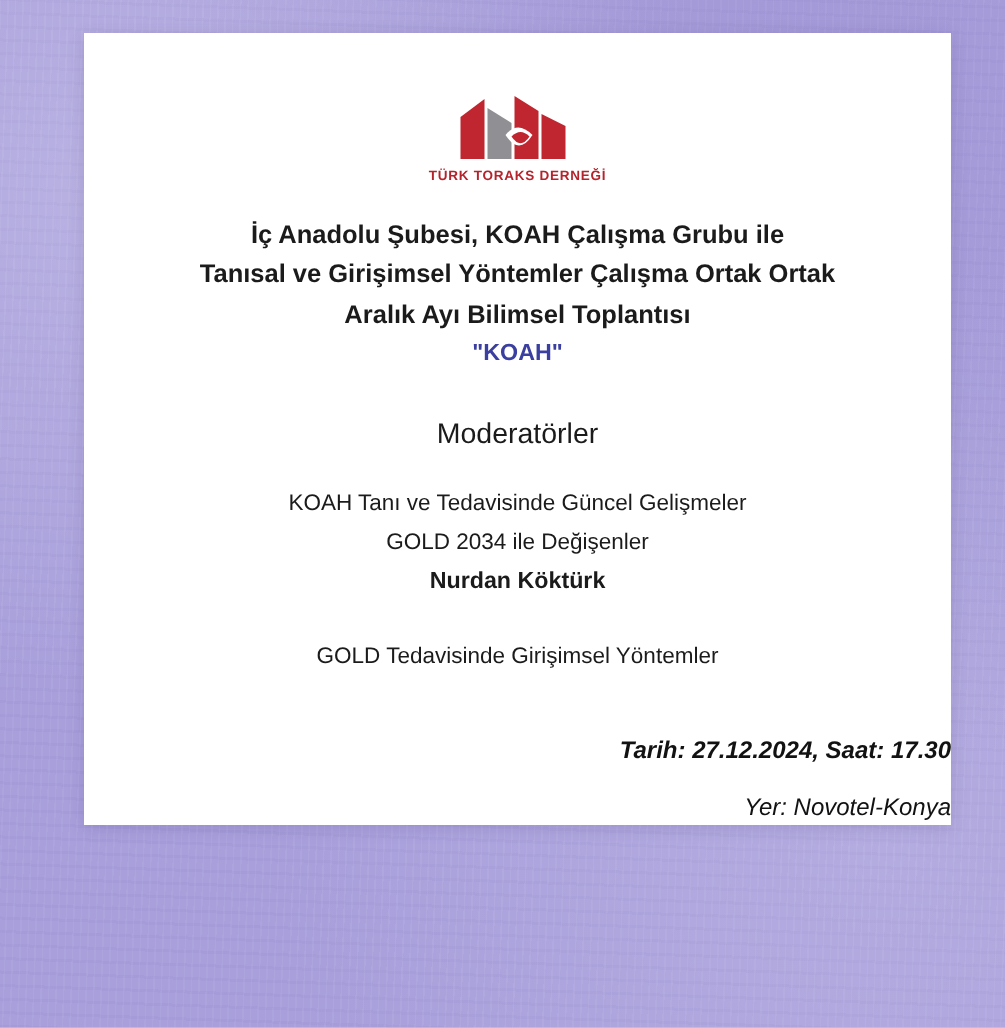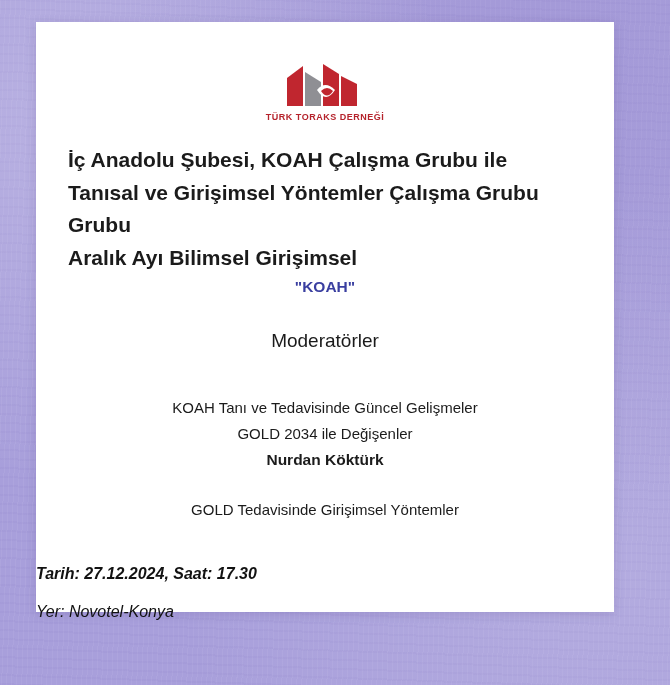--- a/index.html
+++ b/index.html
@@ -38,24 +38,24 @@
     inset: 0;
     background:
       radial-gradient(ellipse at 12% 18%, rgba(255,255,255,0.20), rgba(255,255,255,0) 45%),
       radial-gradient(ellipse at 88% 82%, rgba(255,255,255,0.14), rgba(255,255,255,0) 50%),
       radial-gradient(ellipse at 78% 10%, rgba(150,135,205,0.25), rgba(0,0,0,0) 55%);
     pointer-events: none;
   }
 
   .card {
     position: absolute;
-    left: 36px;
+    left: 56px;
     top: 22px;
     width: 578px;
-    height: 590px;
+    height: 528px;
     background: #ffffff;
     box-shadow: 0 2px 10px rgba(70,55,130,0.18);
     z-index: 3;
   }
 
   .logo-wrap {
     padding-top: 38px;
     display: flex;
     flex-direction: column;
     align-items: center;
@@ -69,23 +69,23 @@
     margin-top: 6px;
     font-size: 9px;
     font-weight: bold;
     letter-spacing: 0.5px;
     color: #b5232c;
     font-family: "Liberation Sans", sans-serif;
   }
 
   .heading {
     margin-top: 22px;
-    text-align: left;
+    text-align: center;
     color: #1b1b1b;
-    font-size: 21px;
+    font-size: 17px;
     font-weight: bold;
     line-height: 1.55;
     padding: 0 32px;
   }
   .heading-sub {
     margin-top: 4px;
     text-align: center;
     color: #3a3fa0;
     font-size: 15.5px;
     font-weight: bold;
@@ -100,39 +100,39 @@
     font-size: 19px;
     font-weight: normal;
   }
   .mod-names {
     margin-top: 9px;
     font-size: 16px;
     font-weight: bold;
   }
 
   .talk {
-    margin-top: 43px;
+    margin-top: 22px;
   }
   .talk-line {
     font-size: 15px;
     font-weight: normal;
     line-height: 1.72;
   }
   .talk-speaker {
     margin-top: 4px;
     font-size: 15.5px;
     font-weight: bold;
   }
   .talk-2 {
     margin-top: 28px;
   }
 
   .footer {
     margin-top: 42px;
-    text-align: left;
+    text-align: right;
     font-style: italic;
     color: #121212;
   }
   .footer-date {
     font-size: 16px;
     font-weight: bold;
   }
   .footer-place {
     margin-top: 20px;
     font-size: 16px;
@@ -156,22 +156,22 @@
           <path d="M64 46 L64 16 L80 24 L80 46 Z" fill="#c0262f"></path>
           <path d="M40 30 q8 -10 18 0 q-9 14 -18 0 Z" fill="#ffffff"></path>
           <path d="M44 31 q6 -6 12 0 q-6 9 -12 0 Z" fill="#c0262f"></path>
         </svg>
       </div>
       <div class="logo-caption">TÜRK TORAKS DERNEĞİ</div>
     </div>
 
     <div class="heading">
       <div>İç Anadolu Şubesi, KOAH Çalışma Grubu ile</div>
-      <div>Tanısal ve Girişimsel Yöntemler Çalışma Grubu Grubu</div>
-      <div>Aralık Ayı Bilimsel Girişimsel</div>
+      <div>Tanısal ve Girişimsel Yöntemler Çalışma Ortak Ortak</div>
+      <div>Aralık Ayı Bilimsel Toplantısı</div>
     </div>
     <div class="heading-sub">"KOAH"</div>
 
     <div class="block mod-label">Moderatörler</div>
 
     <div class="block talk">
       <div class="talk-line">KOAH Tanı ve Tedavisinde  Güncel Gelişmeler</div>
       <div class="talk-line">GOLD 2034 ile Değişenler</div>
       <div class="talk-speaker">Nurdan Köktürk</div>
     </div>

